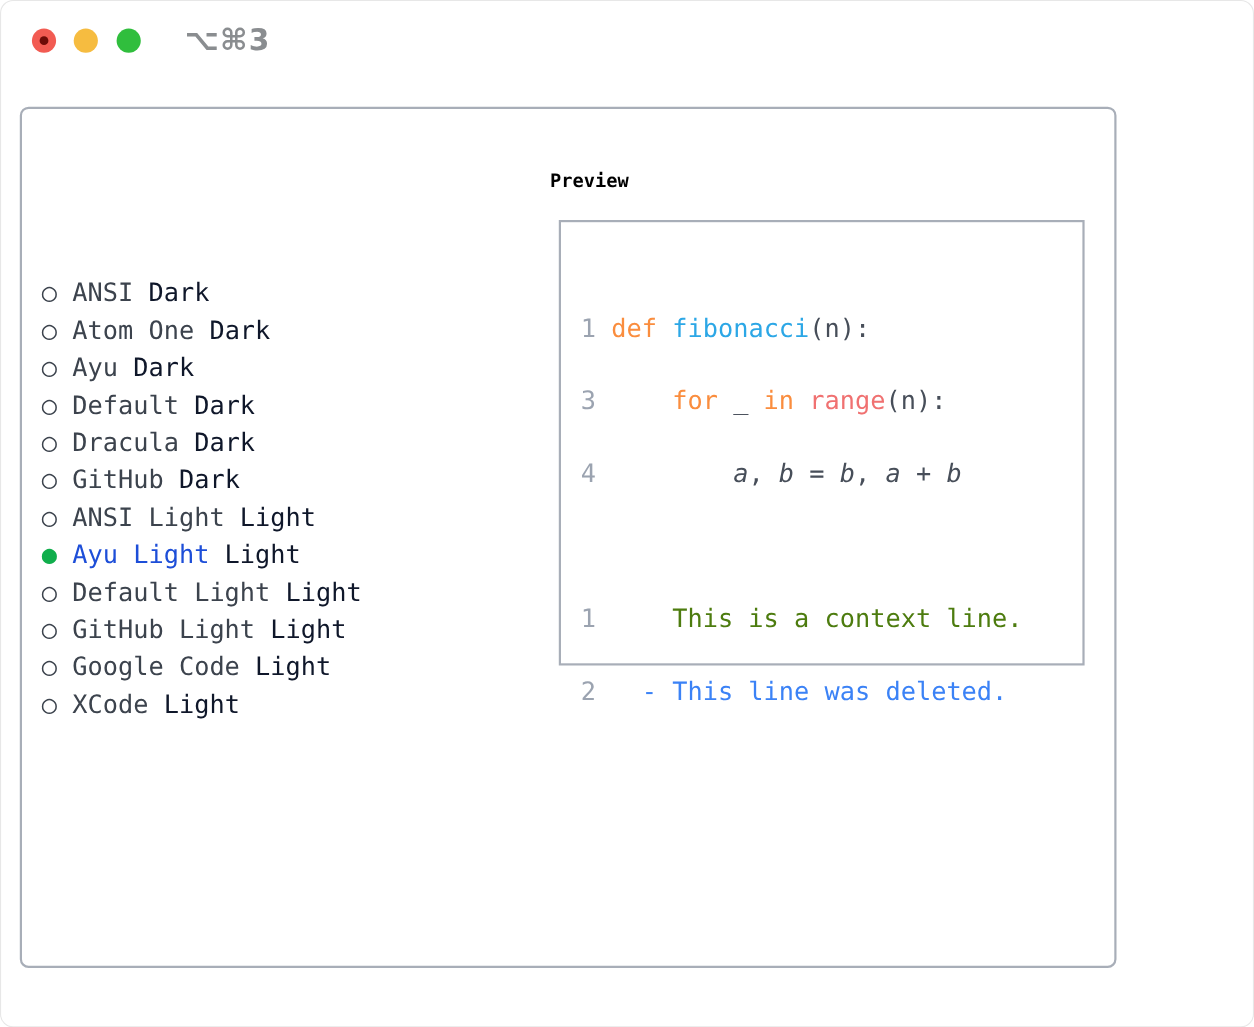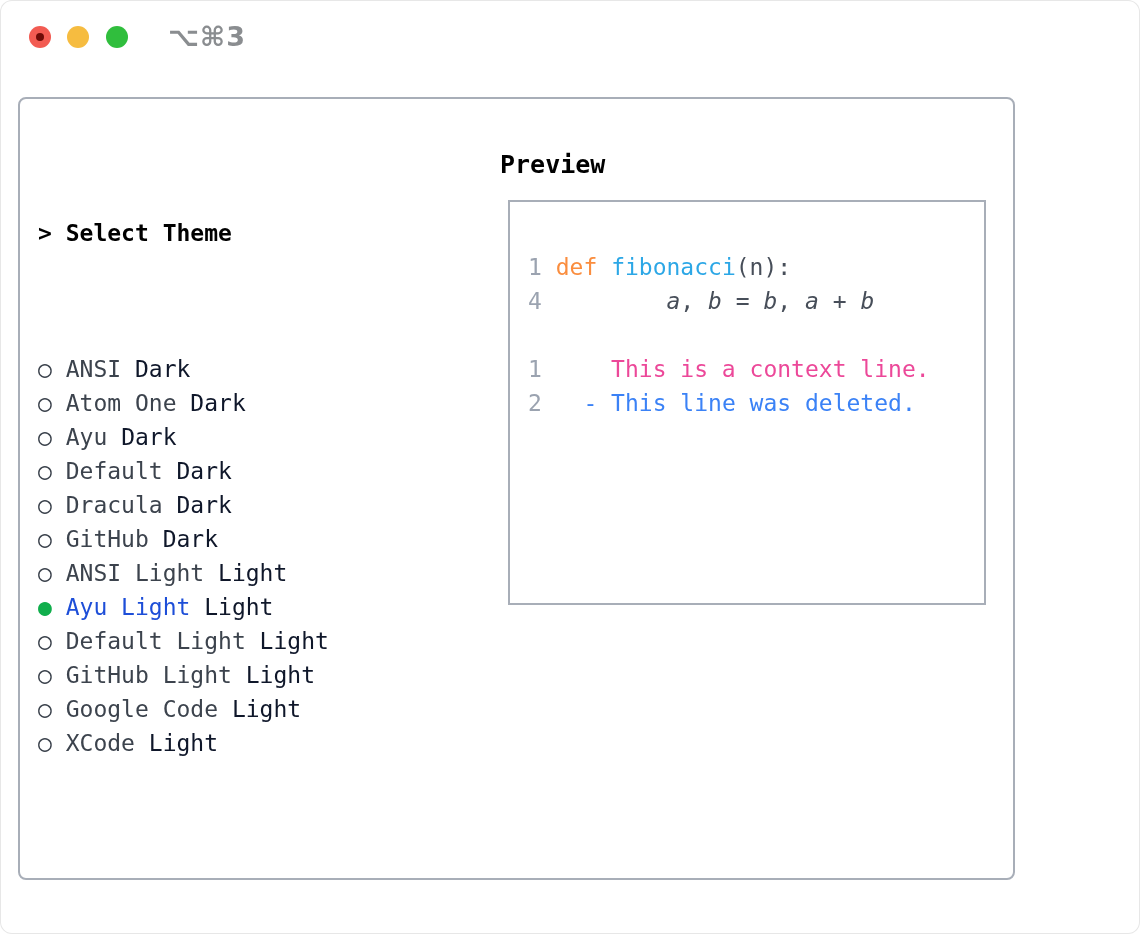--- a/index.html
+++ b/index.html
@@ -26,70 +26,70 @@
   .row{height:34px;white-space:pre;}
   .row.header{color:#000;font-weight:bold;}
   .row.spacer{height:34px;}
   .caret{color:#000;font-weight:bold;}
   .optname{color:#3c434d;margin-top:24px;}
   .marker{color:#3c434d;}
   .marker.sel{color:#10ae4c;}
   .optname.sel{color:#1d4ed8;}
   .tag{color:#0f172a;}
   
-  .preview-title{position:absolute;left:480px;top:49px;font-size:25px;line-height:34px;
+  .preview-title{position:absolute;left:480px;top:49px;font-size:17px;line-height:34px;
                  font-weight:bold;color:#000;}
   .preview-box{position:absolute;left:488px;top:101px;width:478px;height:405px;
                border:2px solid #a8aeb8;box-sizing:border-box;background:#fff;}
   .code{padding:48px 0 0 18px;font-size:23px;line-height:34px;}
-  .cline{height:34px;white-space:pre;}
+  .cline{height:34px;white-space:pre;margin-top:32px;}
   .gutter{color:#9ba3b0;}
   .tk-fg{color:#474e59;}
   .tk-kw{color:#fa8d3e;}
   .tk-fn{color:#2ca7e6;}
   .tk-num{color:#a37acc;}
   .tk-call{color:#f07171;}
   .tk-var{color:#474e59;font-style:italic;}
-  .tk-ctx{color:#ec4899;}
+  .tk-ctx{color:#4d7c0f;}
   .tk-del{color:#3b82f6;}
   .tk-add{color:#11b822;}
 </style>
 </head>
 <body>
 
 <div class="window">
 
   <div class="titlebar">
     <div class="light close"></div>
     <div class="light min"></div>
     <div class="light max"></div>
     <div class="shortcut">⌥⌘3</div>
   </div>
 
   <div class="panel">
 
     <div class="leftcol">
-      <div class="row header"><span class="caret">&gt;</span><span> </span><span>Select Theme</span></div>
 
       <div id="theme-list"><div class="row"><span class="marker">○</span> <span class="optname">ANSI</span> <span class="tag">Dark</span></div><div class="row"><span class="marker">○</span> <span class="optname">Atom One</span> <span class="tag">Dark</span></div><div class="row"><span class="marker">○</span> <span class="optname">Ayu</span> <span class="tag">Dark</span></div><div class="row"><span class="marker">○</span> <span class="optname">Default</span> <span class="tag">Dark</span></div><div class="row"><span class="marker">○</span> <span class="optname">Dracula</span> <span class="tag">Dark</span></div><div class="row"><span class="marker">○</span> <span class="optname">GitHub</span> <span class="tag">Dark</span></div><div class="row"><span class="marker">○</span> <span class="optname">ANSI Light</span> <span class="tag">Light</span></div><div class="row"><span class="marker sel">●</span> <span class="optname sel">Ayu Light</span> <span class="tag">Light</span></div><div class="row"><span class="marker">○</span> <span class="optname">Default Light</span> <span class="tag">Light</span></div><div class="row"><span class="marker">○</span> <span class="optname">GitHub Light</span> <span class="tag">Light</span></div><div class="row"><span class="marker">○</span> <span class="optname">Google Code</span> <span class="tag">Light</span></div><div class="row"><span class="marker">○</span> <span class="optname">XCode</span> <span class="tag">Light</span></div></div>
 
       <div class="row spacer"></div>
 
       
 
       
 
       
     </div>
 
     <div class="preview-title">Preview</div>
 
     <div class="preview-box">
       <div class="code" id="preview-code">
           <div class="cline"><span class="gutter">1</span><span class="tk-fg"> </span><span class="tk-kw">def</span><span class="tk-fg"> </span><span class="tk-fn">fibonacci</span><span class="tk-fg">(n):</span></div>
+          <div class="cline"><span class="gutter">3</span><span class="tk-fg">     </span><span class="tk-kw">for</span><span class="tk-fg"> _ </span><span class="tk-kw">in</span><span class="tk-fg"> </span><span class="tk-call">range</span><span class="tk-fg">(n):</span></div>
           <div class="cline"><span class="gutter">4</span><span class="tk-fg">         </span><span class="tk-var">a</span><span class="tk-fg">, </span><span class="tk-var">b</span><span class="tk-fg"> = </span><span class="tk-var">b</span><span class="tk-fg">, </span><span class="tk-var">a</span><span class="tk-fg"> + </span><span class="tk-var">b</span></div>
           <div class="cline"></div>
           <div class="cline"><span class="gutter">1</span><span class="tk-ctx">     This is a context line.</span></div>
           <div class="cline"><span class="gutter">2</span><span class="tk-fg">   </span><span class="tk-del">- This line was deleted.</span></div>
         </div>
     </div>
 
   </div>
 </div>
 

